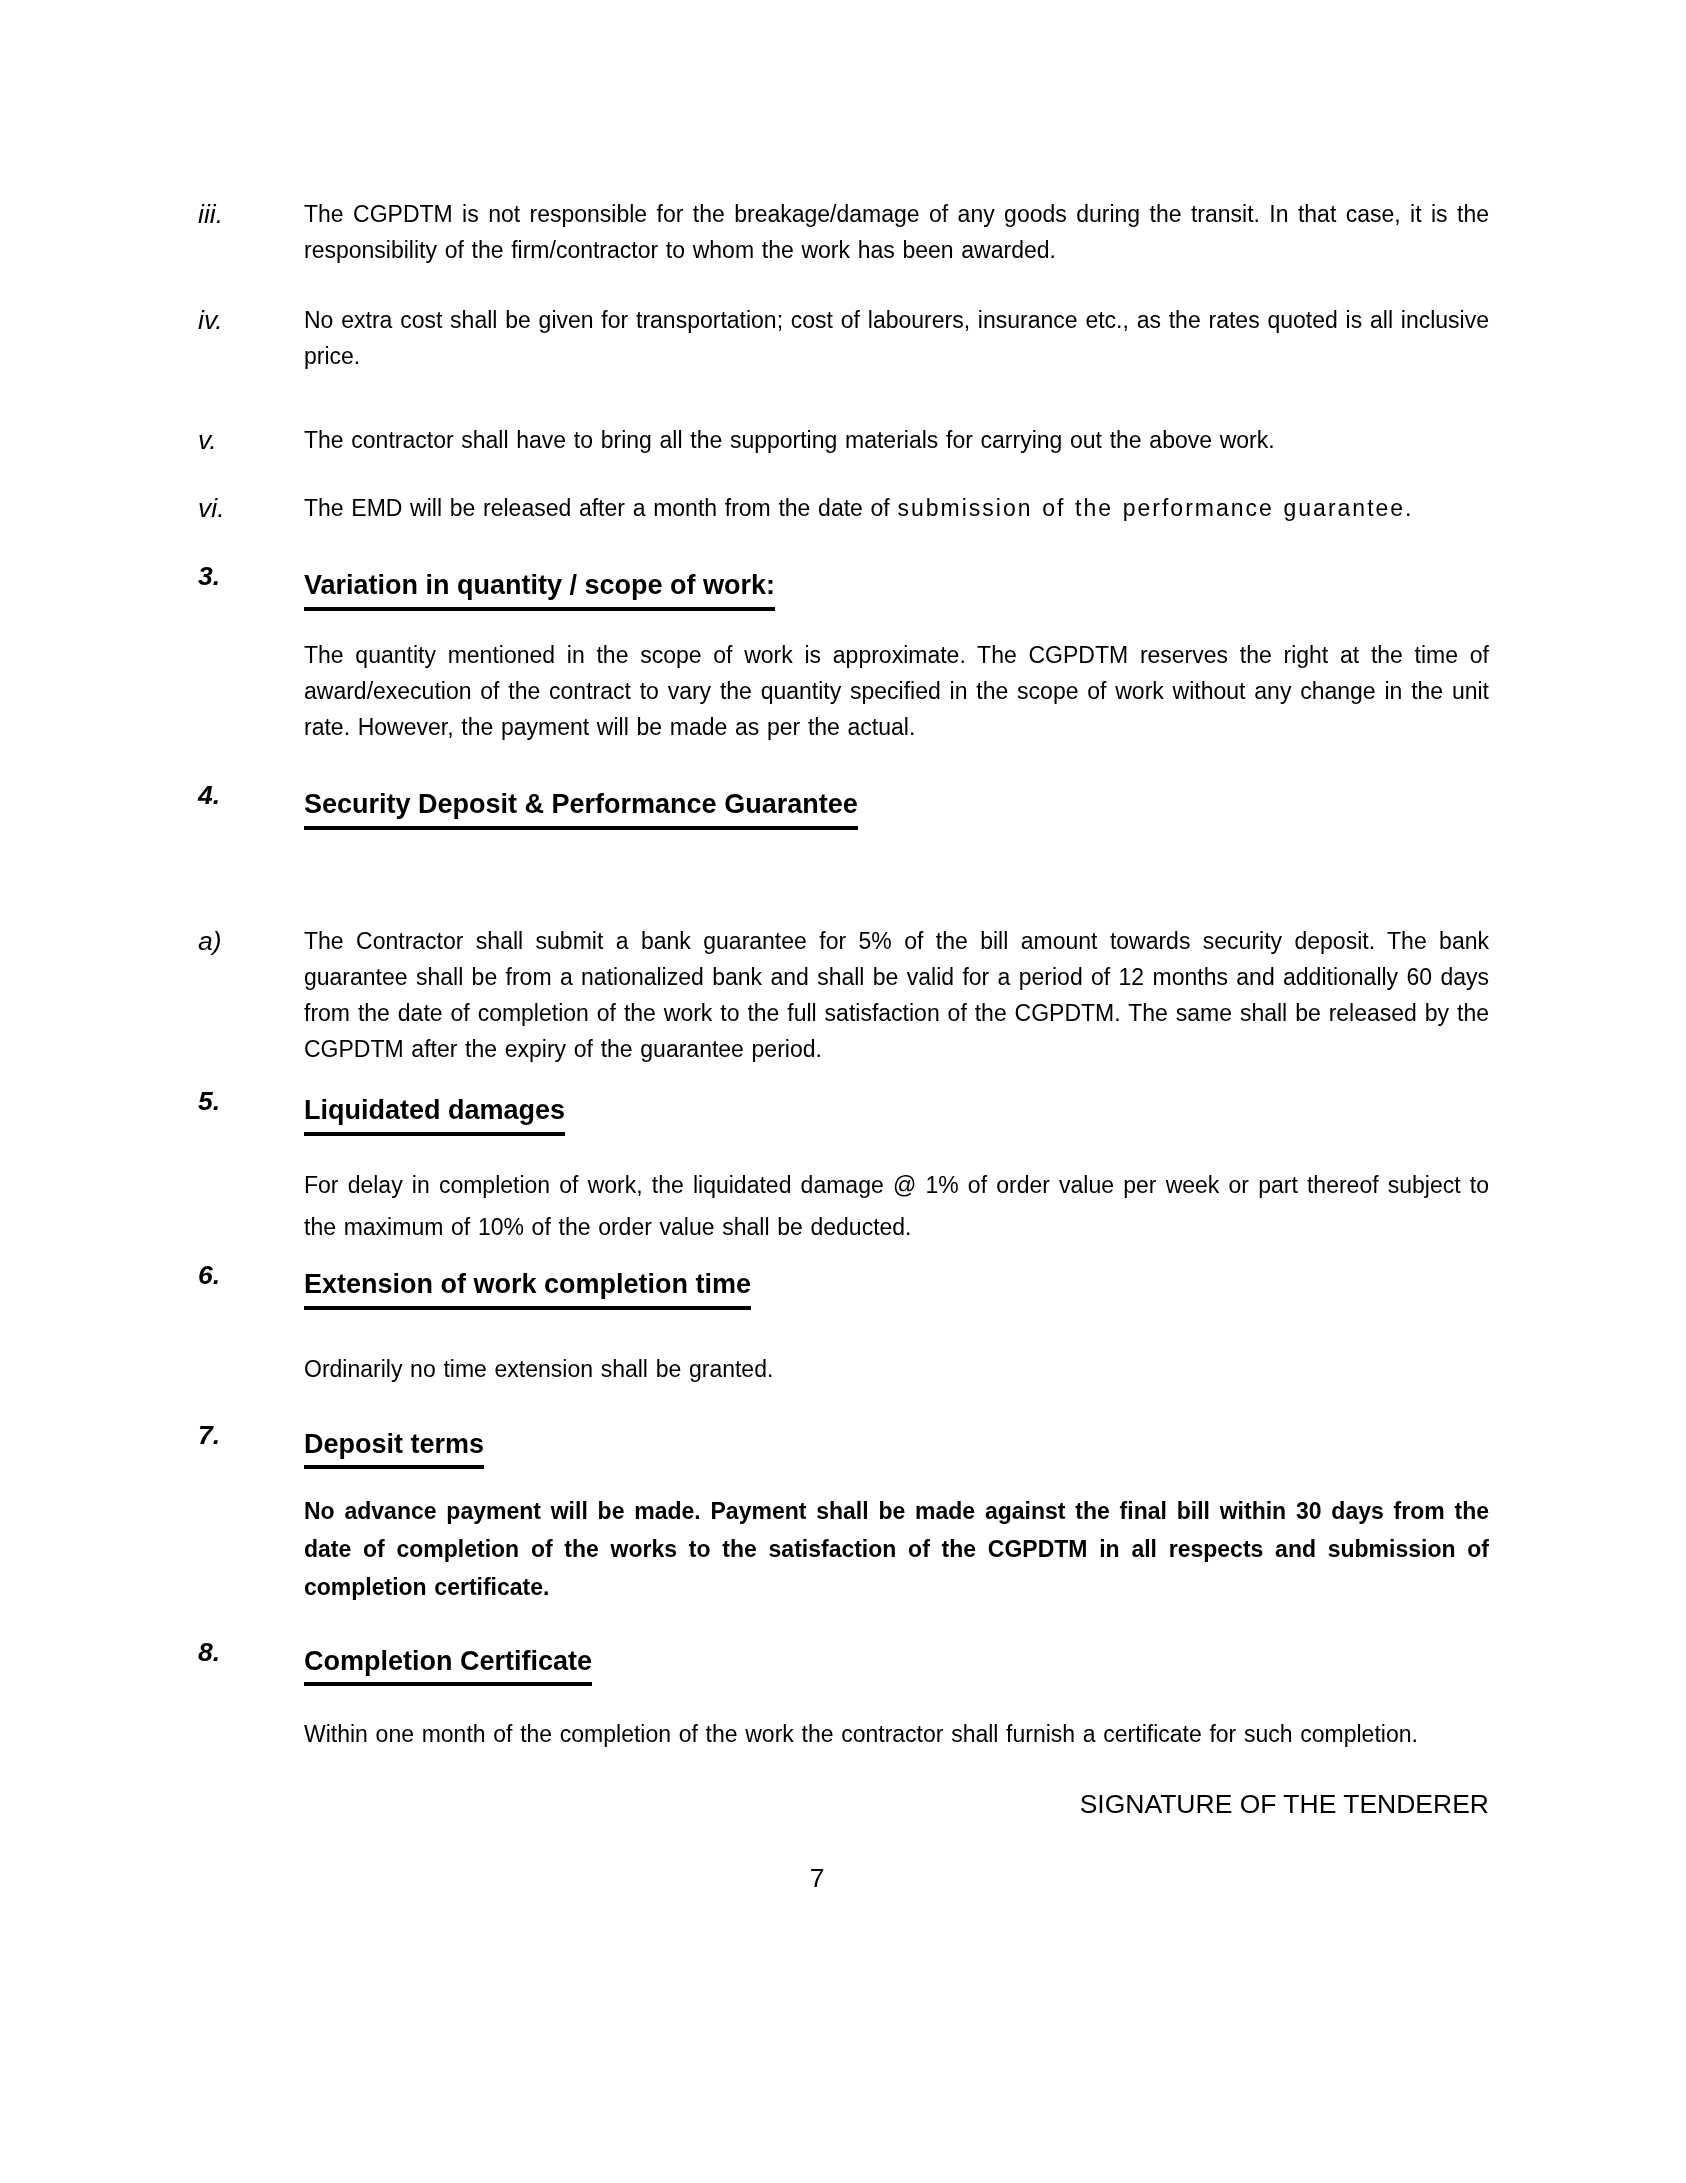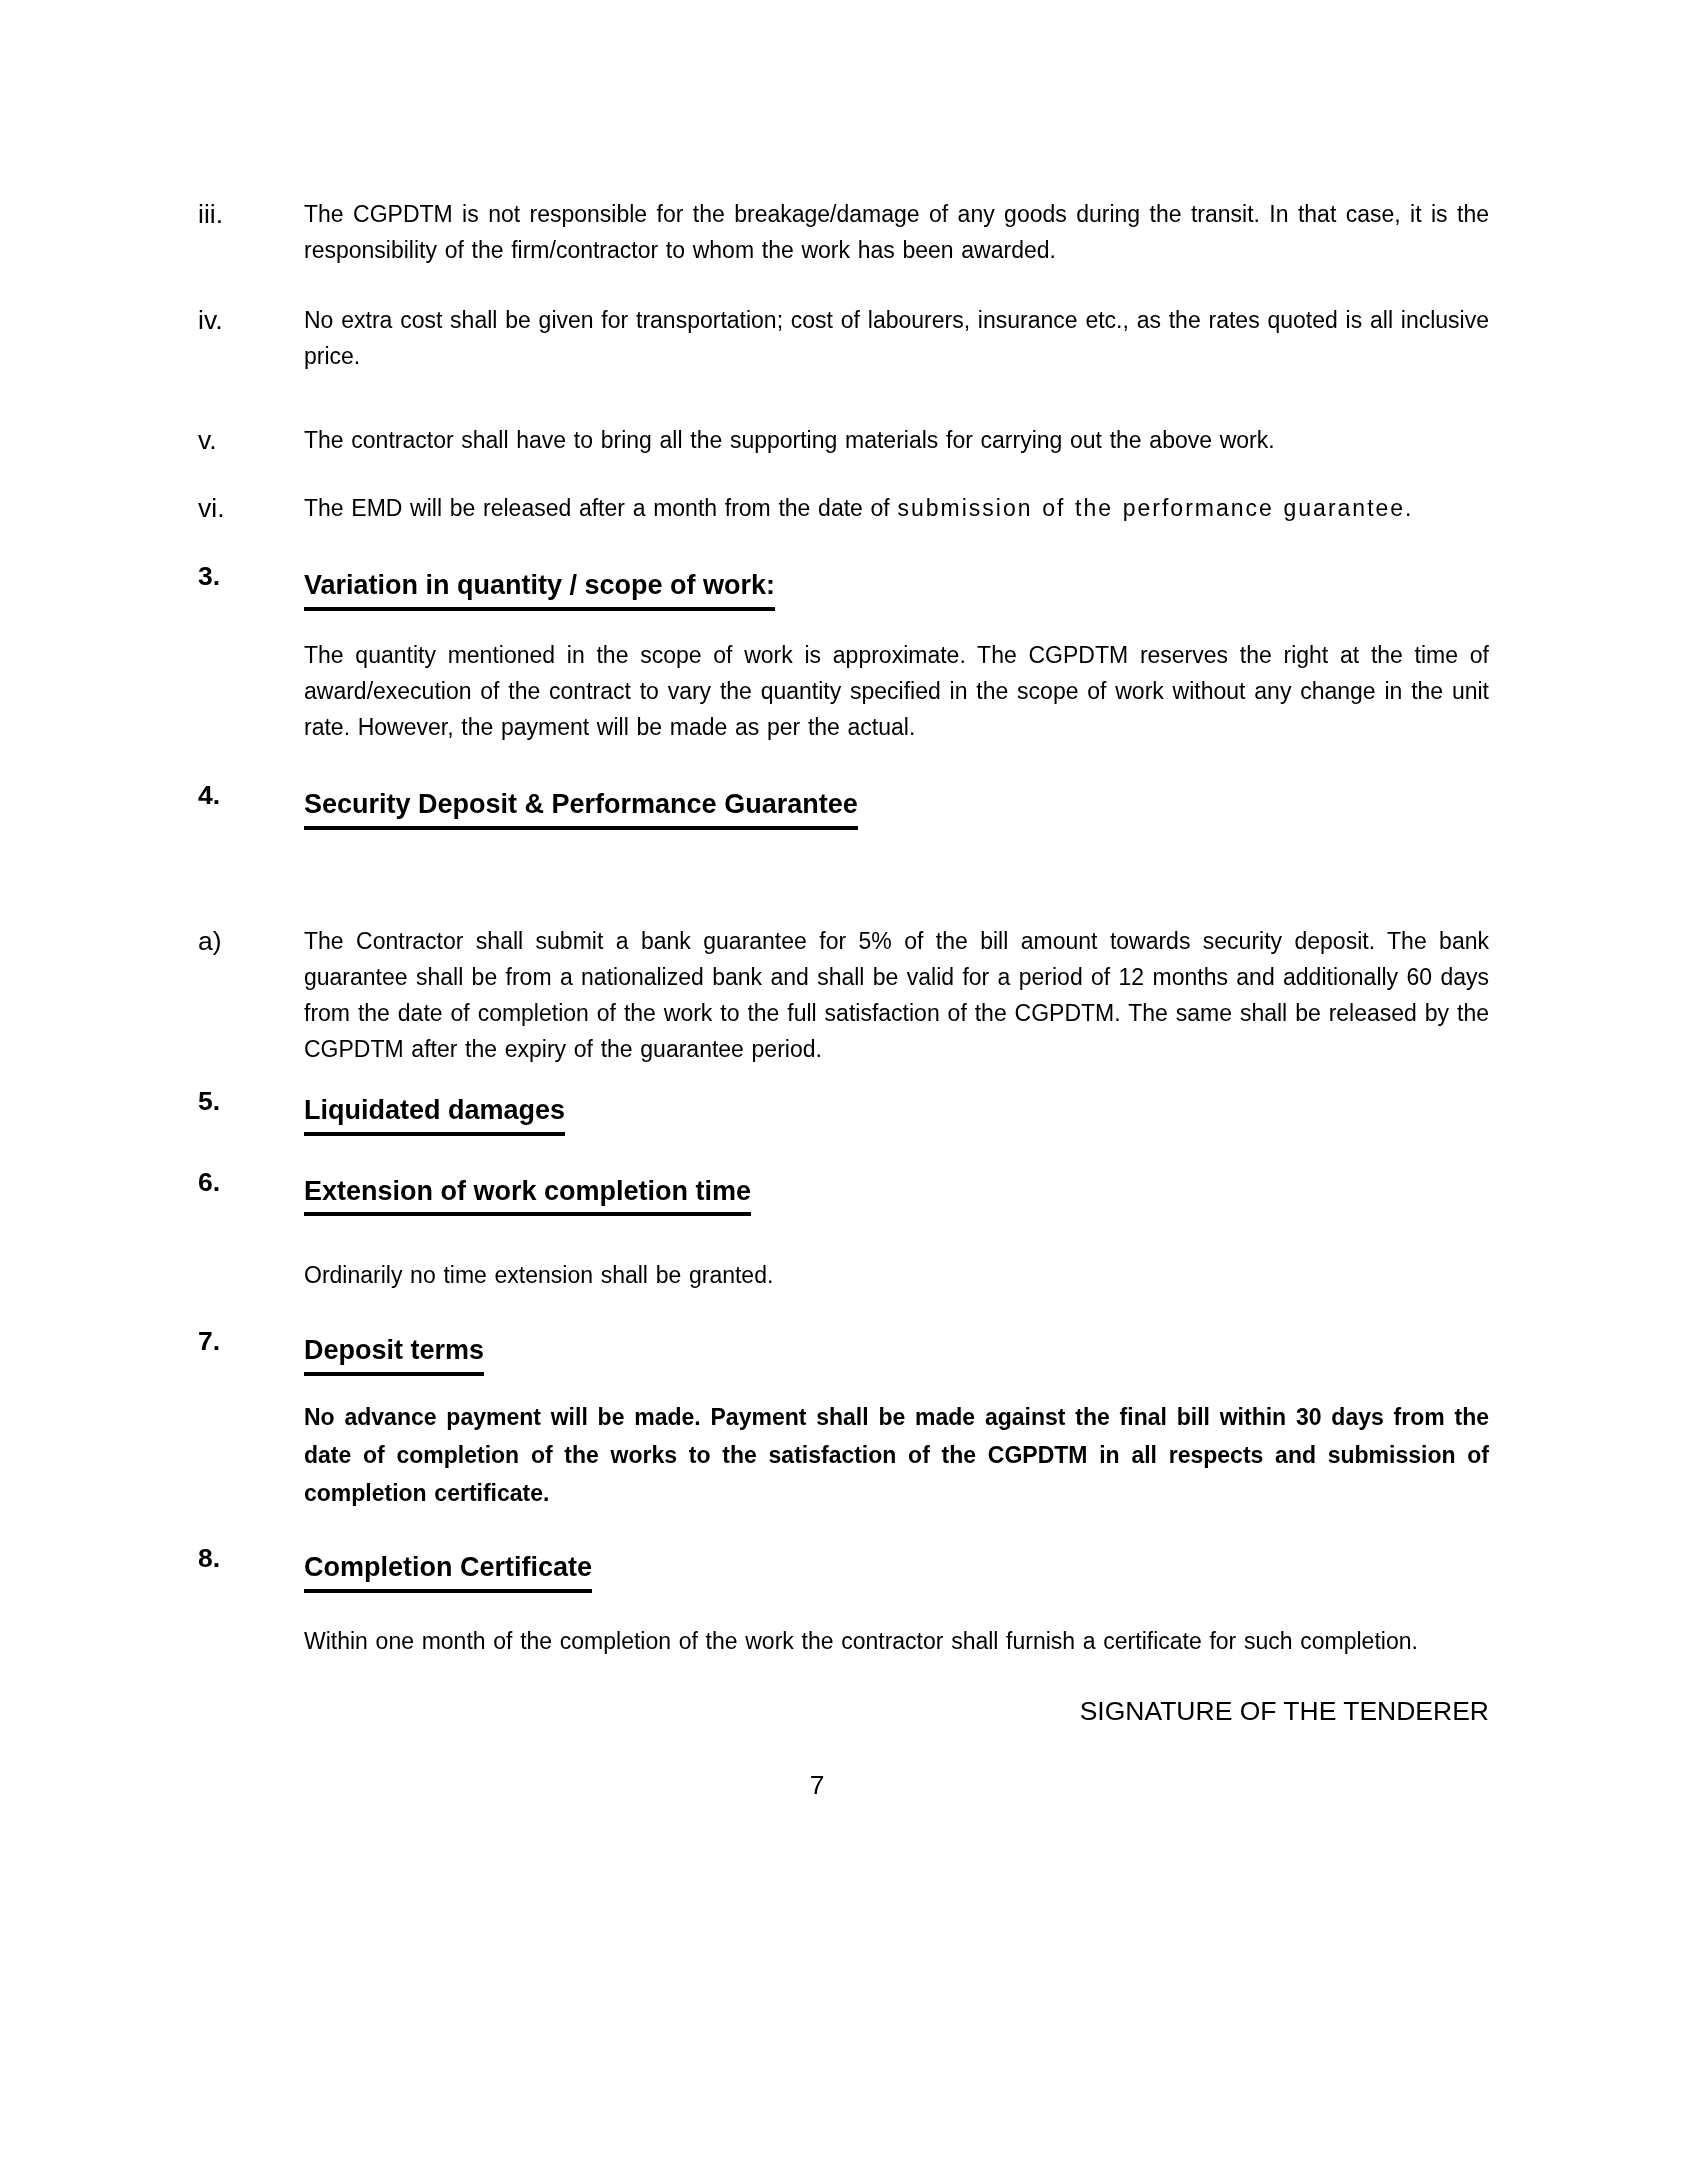--- a/index.html
+++ b/index.html
@@ -21,20 +21,21 @@
     padding: 196px 198px 0 198px;
   }
   .row {
     display: grid;
     grid-template-columns: 106px 1fr;
     align-items: start;
   }
   .marker {
     font-size: 26.5px;
     line-height: 36px;
+    font-style: italic;
   }
   .marker.bold { font-weight: bold; }
   .para {
     font-size: 23px;
     line-height: 36px;
     text-align: justify;
     word-spacing: 1.3px;
   }
   .para.no-just { text-align: left; }
   .lh-wide { line-height: 42px; }
@@ -121,20 +122,24 @@
     </div>
     <div class="row mb-pa">
       <span class="marker">a)</span>
       <p class="para">The Contractor shall submit a bank guarantee for 5% of the bill amount towards security deposit. The bank guarantee shall be from a nationalized bank and shall be valid for a period of 12 months and additionally 60 days from the date of completion of the work to the full satisfaction of the CGPDTM. The same shall be released by the CGPDTM after the expiry of the guarantee period.</p>
     </div>
 
     <div class="row mb-h5">
       <span class="marker bold">5.</span>
       <div><span class="heading-text">Liquidated damages</span></div>
     </div>
+    <div class="row mb-p5">
+      <span class="marker"></span>
+      <p class="para lh-wide">For delay in completion of work, the liquidated damage @ 1% of order value per week or part thereof subject to the maximum of 10% of the order value shall be deducted.</p>
+    </div>
 
     <div class="row mb-h6">
       <span class="marker bold">6.</span>
       <div><span class="heading-text">Extension of work completion time</span></div>
     </div>
     <div class="row mb-p6">
       <span class="marker"></span>
       <p class="para no-just">Ordinarily no time extension shall be granted.</p>
     </div>
 

